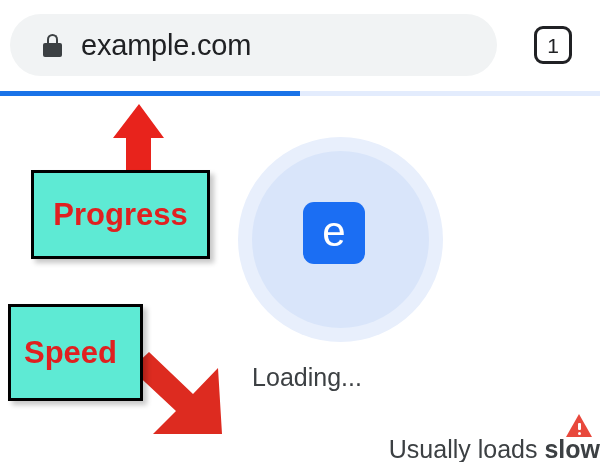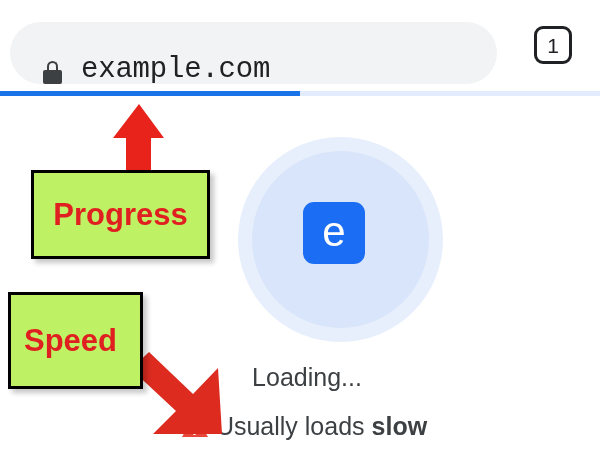--- a/index.html
+++ b/index.html
@@ -19,30 +19,29 @@
     width: 600px;
     height: 462px;
     background: #ffffff;
     overflow: hidden;
   }
 
   
   .omnibox {
     position: absolute;
     left: 10px;
-    top: 22px;
+    top: 14px;
     width: 487px;
     height: 62px;
     background: #f1f3f4;
     border-radius: 31px;
     display: flex;
-    align-items: flex-end;
+    align-items: center;
     box-sizing: border-box;
     padding-left: 33px;
-    font-family: Liberation Mono, monospace;
   }
   .lock-icon {
     width: 19px;
     height: 23px;
     position: relative;
     flex: 0 0 auto;
     margin-right: 19px;
   }
   .lock-icon .shackle {
     position: absolute;
@@ -157,24 +156,25 @@
     line-height: 1;
     margin-left: 7px;
   }
 
   .speed-row {
     position: absolute;
     left: 0;
     top: 414px;
     width: 600px;
     display: flex;
-    align-items: flex-start;
+    align-items: flex-end;
     justify-content: center;
     padding-left: 9px;
     box-sizing: border-box;
+    flex-direction: column;
   }
   .warn-triangle {
     width: 26px;
     height: 23px;
     position: relative;
     margin-right: 8px;
     flex: 0 0 auto;
   }
   .warn-triangle .tri {
     position: absolute;
@@ -208,21 +208,21 @@
     line-height: 1;
     white-space: nowrap;
   }
   .speed-text b {
     font-weight: bold;
   }
 
   
   .anno-box {
     position: absolute;
-    background: #bef264;
+    background: #5eead4;
     border: 3px solid #000000;
     box-sizing: border-box;
     box-shadow: 4px 4px 5px rgba(0,0,0,0.22);
     display: flex;
     flex-direction: column;
     align-items: center;
     justify-content: center;
     color: #e02020;
     font-weight: bold;
     line-height: 1.08;
@@ -230,21 +230,21 @@
   }
   #anno-progress {
     left: 31px;
     top: 170px;
     width: 179px;
     height: 89px;
     font-size: 31px;
   }
   #anno-speed {
     left: 8px;
-    top: 292px;
+    top: 304px;
     width: 135px;
     height: 97px;
     font-size: 31px;
     align-items: flex-start;
     padding-left: 13px;
   }
   .arrow-svg {
     position: absolute;
     left: 0;
     top: 0;

